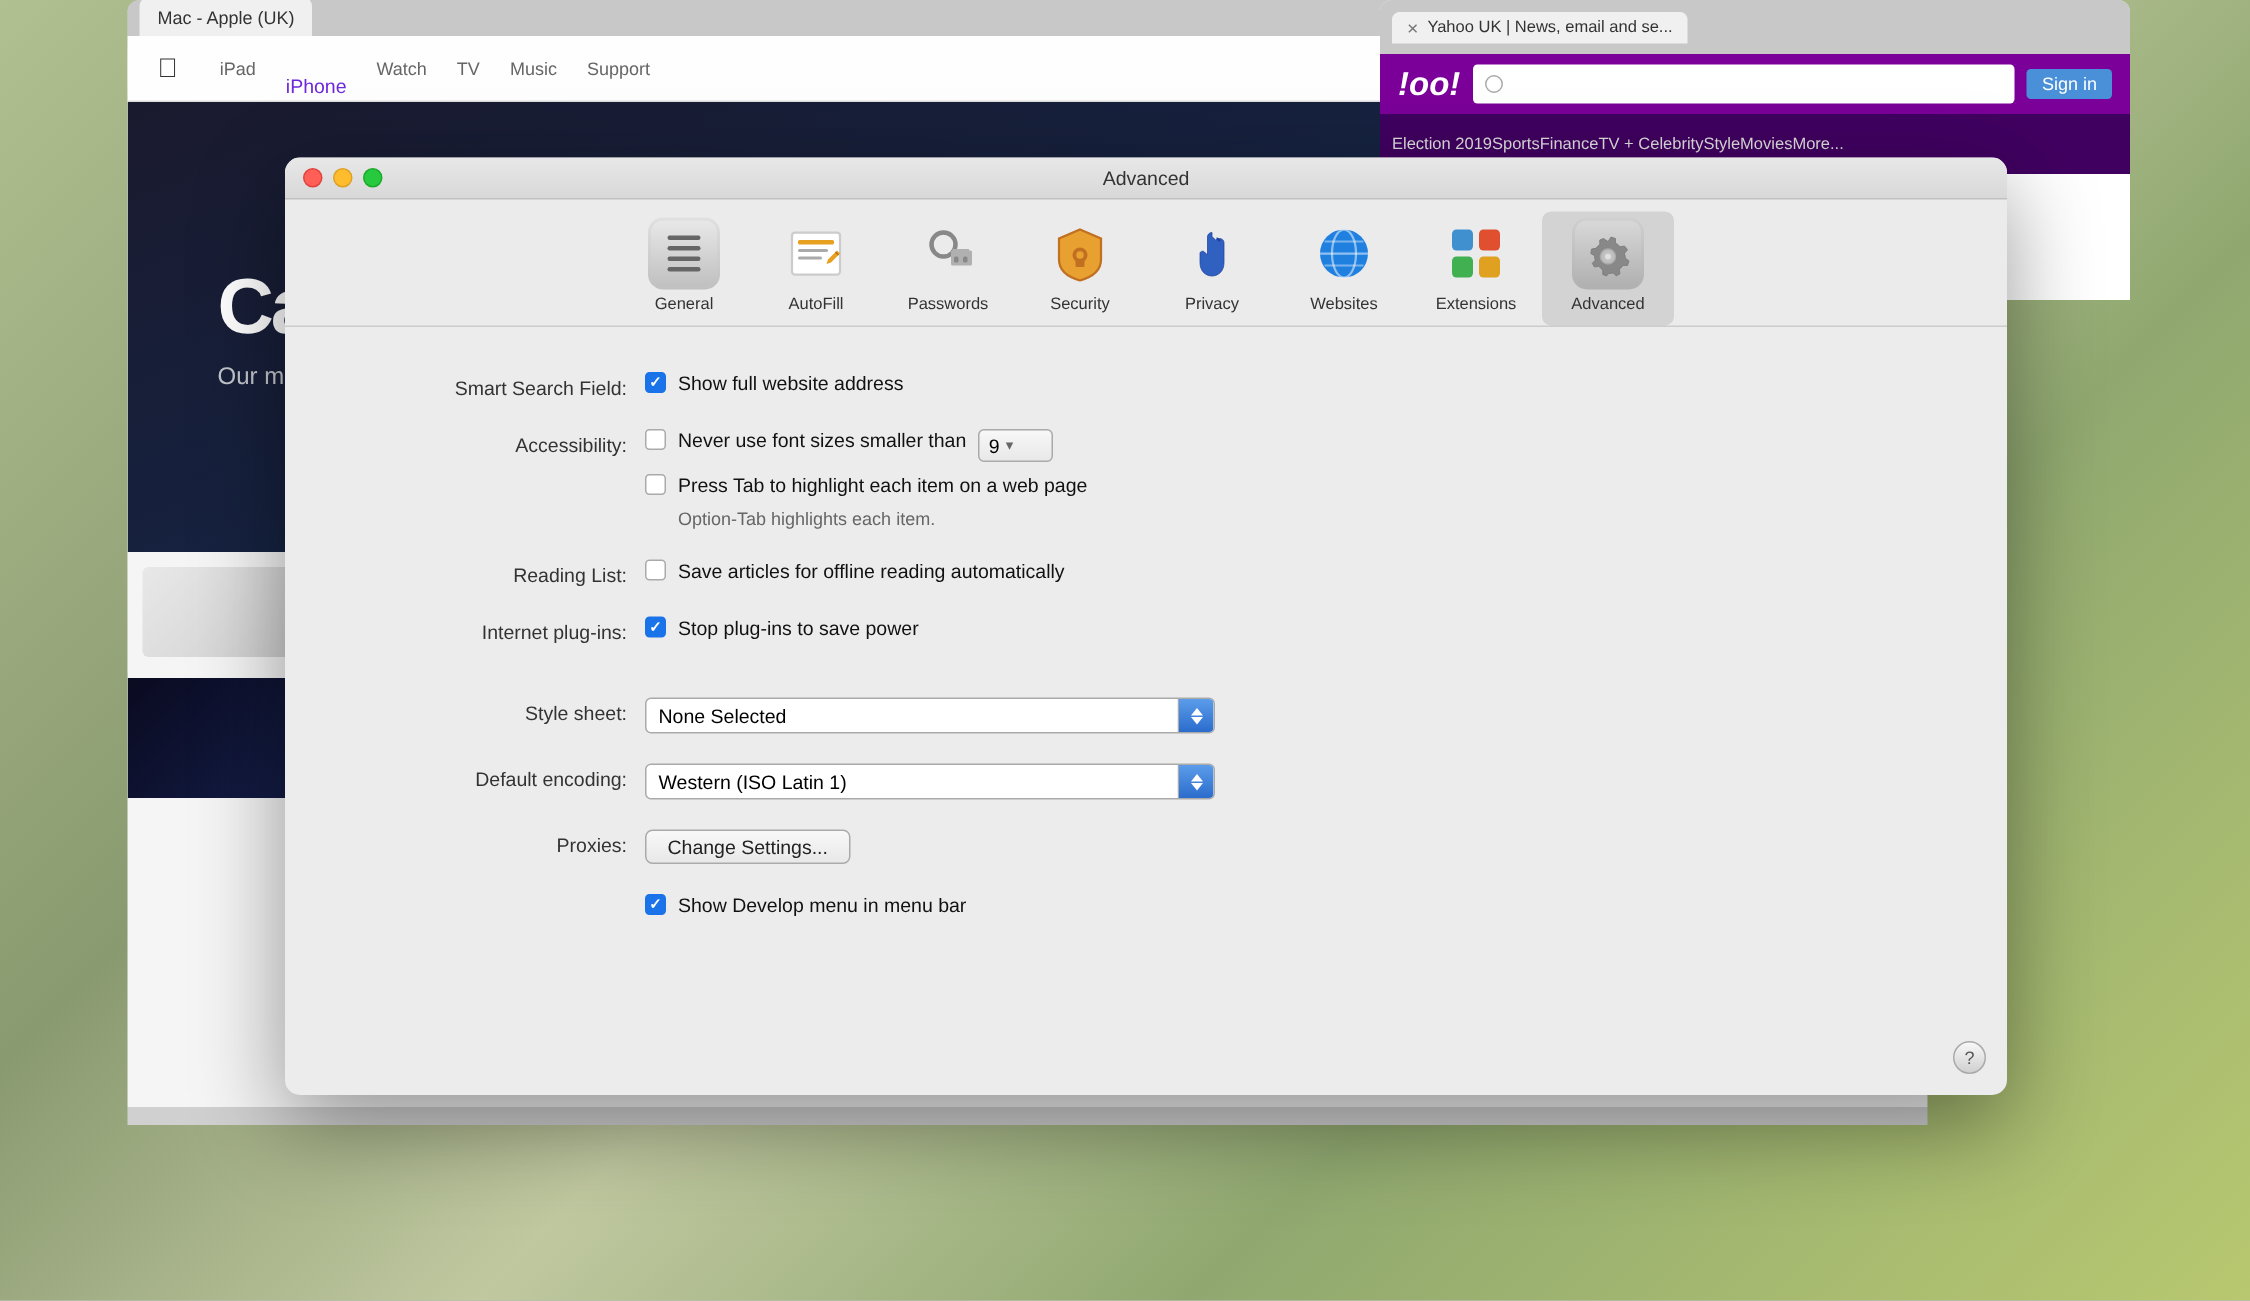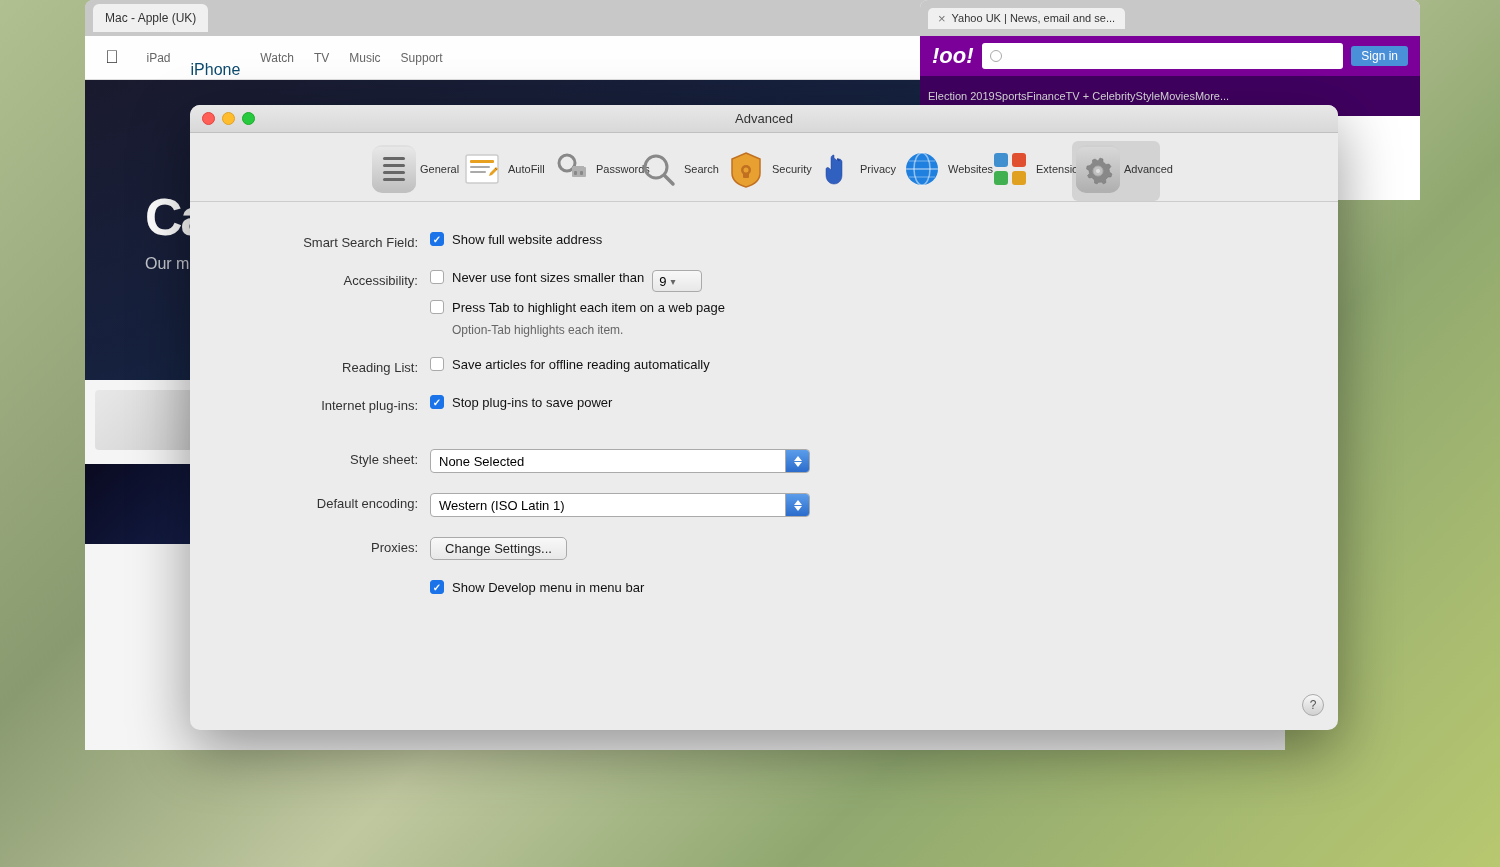--- a/index.html
+++ b/index.html
@@ -31,21 +31,21 @@
       background: #d0d0d0;
       border-radius: 8px 8px 0 0;
       z-index: 1;
       overflow: hidden;
     }
 
     
     .tab-bar {
       display: flex;
       align-items: center;
-      height: 36px;
+      height: 24px;
       background: #c8c8c8;
       padding: 0 8px;
       gap: 4px;
     }
 
     .tab {
       display: flex;
       align-items: center;
       height: 28px;
       padding: 0 12px;
@@ -235,20 +235,21 @@
       align-items: center;
       justify-content: center;
       padding: 8px 0 0;
       background: #ebebeb;
       border-bottom: 1px solid #ccc;
       gap: 0;
     }
 
     .toolbar-item {
       display: flex;
+      flex-direction: column;
       align-items: center;
       width: 88px;
       padding: 4px 4px 8px;
       cursor: pointer;
       border-radius: 6px;
       gap: 4px;
     }
 
     .toolbar-item.active {
       background: rgba(0,0,0,0.1);
@@ -448,21 +449,21 @@
 <div class="browser-bg">
   <div class="tab-bar">
     <div class="tab active">
       <span>Mac - Apple (UK)</span>
     </div>
   </div>
   <div class="browser-content">
     <div class="apple-nav">
       <span class="apple-logo"></span>
       <span style="font-size:12px;color:#666;">iPad</span>
-      <span style="font-size:16px;color:#0c4a6e;margin-top:24px;">iPhone</span>
+      <span style="font-size:13px;color:#6d28d9;margin-top:24px;">iPhone</span>
       <span style="font-size:12px;color:#666;">Watch</span>
       <span style="font-size:12px;color:#666;">TV</span>
       <span style="font-size:12px;color:#666;">Music</span>
       <span style="font-size:12px;color:#666;">Support</span>
     </div>
     <div class="apple-hero">
       <div style="font-size:52px;font-weight:700;color:white;letter-spacing:-2px;">Ca</div>
       <div style="font-size:16px;color:rgba(255,255,255,0.75);margin-top:8px;">Our most powerfu
 Pro Display</div>
       <div class="apple-hero-img"></div>
@@ -562,29 +563,20 @@
           <ellipse cx="19" cy="16" rx="8" ry="8" fill="none" stroke="#888" stroke-width="3"></ellipse>
           <rect x="24" y="20" width="14" height="10" rx="1" fill="#b0b0b0"></rect>
           <rect x="26" y="24" width="3" height="4" rx="1" fill="#888"></rect>
           <rect x="32" y="24" width="3" height="4" rx="1" fill="#888"></rect>
           <line x1="25" y1="20" x2="36" y2="20" stroke="#b0b0b0" stroke-width="2"></line>
         </svg>
       </div>
       <span class="toolbar-label">Passwords</span>
     </div>
 
-    <div class="toolbar-item">
-      <div class="toolbar-icon">
-        <svg width="44" height="44" viewBox="0 0 44 44">
-          <circle cx="20" cy="20" r="11" fill="none" stroke="#888" stroke-width="3"></circle>
-          <line x1="28.5" y1="28.5" x2="37" y2="37" stroke="#888" stroke-width="3.5" stroke-linecap="round"></line>
-        </svg>
-      </div>
-      <span class="toolbar-label">Search</span>
-    </div>
 
     <div class="toolbar-item">
       <div class="toolbar-icon">
         <svg width="44" height="44" viewBox="0 0 44 44">
           <path d="M22 6 L36 12 L36 26 Q36 36 22 40 Q8 36 8 26 L8 12 Z" fill="#e8a030" stroke="#c07020" stroke-width="1.5"></path>
           <ellipse cx="22" cy="23" rx="5" ry="5" fill="#c07020"></ellipse>
           <rect x="19" y="25" width="6" height="6" rx="1" fill="#c07020"></rect>
           <circle cx="22" cy="23" r="2.5" fill="#e8a030"></circle>
         </svg>
       </div>

